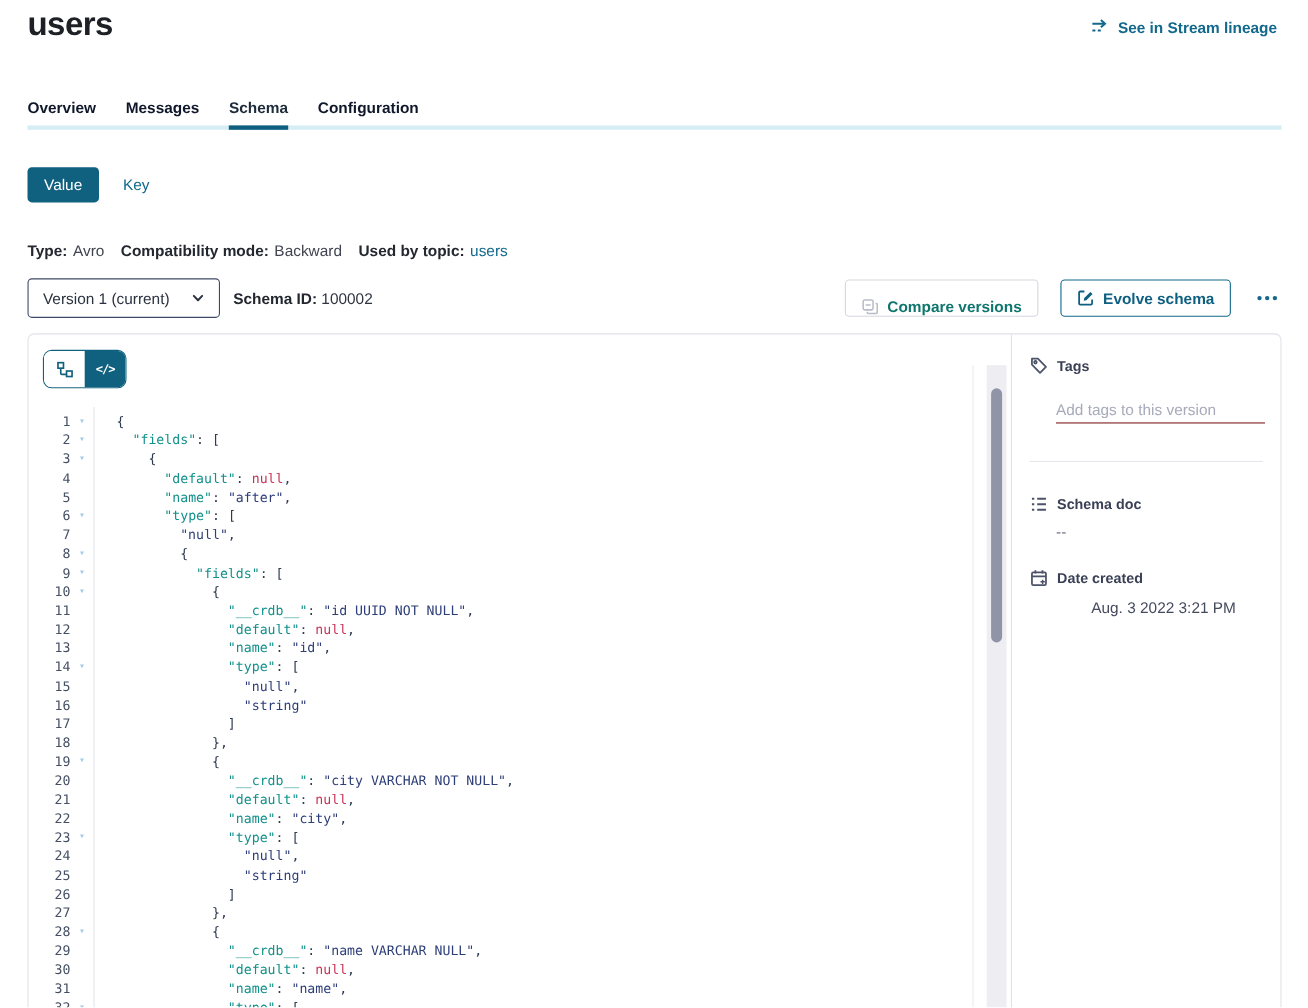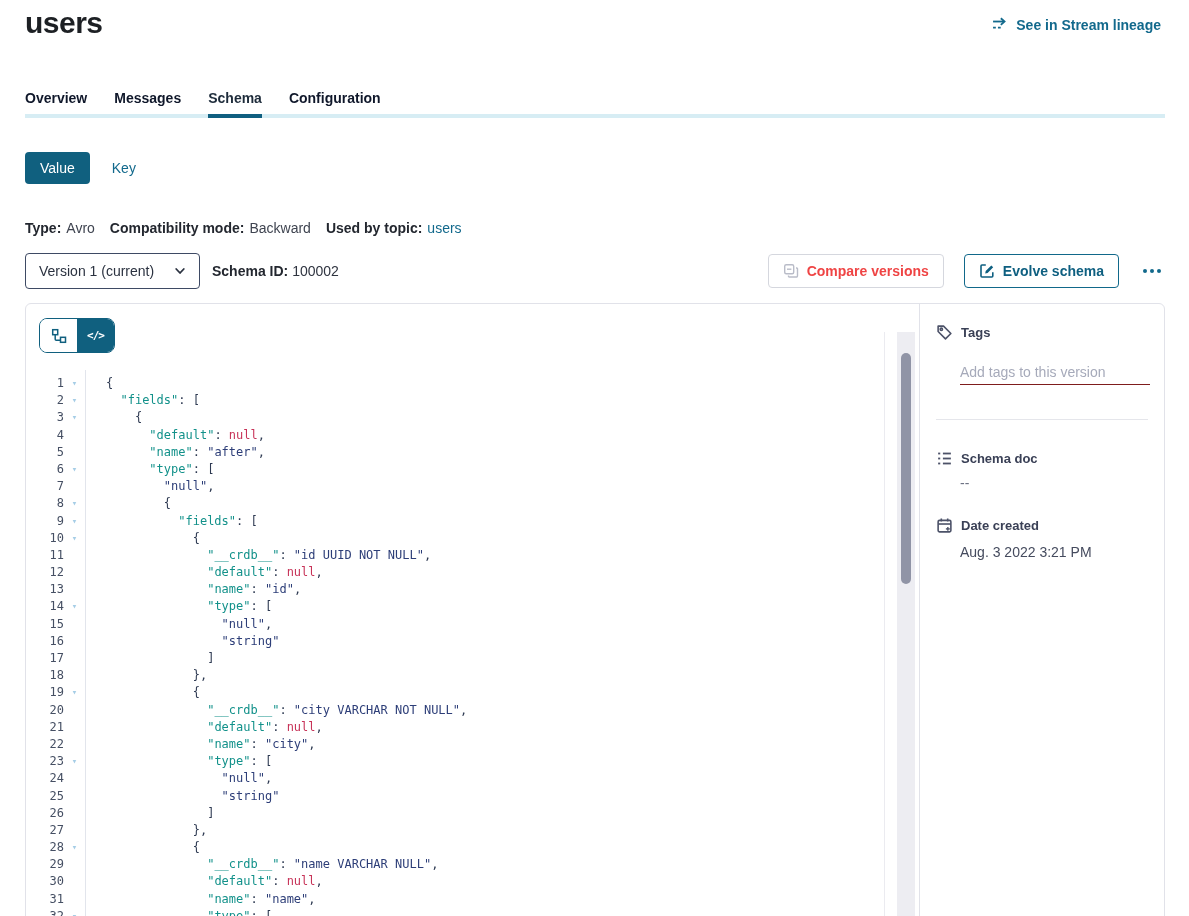--- a/index.html
+++ b/index.html
@@ -36,21 +36,21 @@
 
   
   .version-bar { position:absolute; left:25px; top:253px; width:1140px; height:36px; display:flex; align-items:center; }
   .version-select { width:175px; height:36px; border:1px solid #3e4a64; border-radius:4px; display:flex; align-items:center;
                     justify-content:space-between; padding:0 13px; font-size:14px; color:#2b3240; cursor:pointer; background:#fff; }
   .schema-id { margin-left:12px; font-size:14px; }
   .schema-id b { font-weight:700; color:#23272f; }
   .vb-right { margin-left:auto; display:flex; align-items:center; gap:20px; }
   .btn { display:flex; align-items:center; gap:8px; height:34px; padding:0 14px; border-radius:4px; font-size:14px;
          background:#fff; cursor:pointer; font-family:inherit; }
-  .btn-compare { border:1px solid #d5d7de; color:#ef4444; font-weight:600; cursor:default; }
+  .btn-compare { border:1px solid #d5d7de; color:#0f766e; font-weight:600; cursor:default;align-items:flex-end; }
   .btn-evolve { border:1px solid #11688a; color:#0e5f80; font-weight:700; }
   .more-btn { display:flex; gap:3px; background:none; border:none; cursor:pointer; padding:4px; }
   .more-btn i { width:4px; height:4px; border-radius:50%; background:#12698c; }
 
   
   .panel { position:absolute; left:25px; top:303px; width:1140px; height:620px; border:1px solid #e1e2e9;
            border-radius:6px 6px 0 0; display:flex; background:#fff; }
   .code-region { position:relative; width:894px; border-right:1px solid #e1e2e9; overflow:hidden; }
 
   .view-toggle { position:absolute; left:13px; top:14px; display:flex; border:1px solid #10607f; border-radius:8px;
@@ -422,18 +422,18 @@
             <rect x="2" y="3.2" width="12" height="10.8" rx="1.2"></rect>
             <line x1="2" y1="6.6" x2="14" y2="6.6"></line>
             <line x1="5" y1="1.4" x2="5" y2="4.2"></line>
             <line x1="11" y1="1.4" x2="11" y2="4.2"></line>
             <line x1="9.3" y1="11.2" x2="13" y2="11.2" stroke-width="1.3"></line>
             <line x1="11.15" y1="9.4" x2="11.15" y2="13" stroke-width="1.3"></line>
           </svg>
         </span>
         <span>Date created</span>
       </div>
-      <div class="sb-val" style="top:240px;">Aug. 3 2022 3:21 PM</div>
+      <div class="sb-val" style="top:240px;margin-left:32px;">Aug. 3 2022 3:21 PM</div>
 
     </div>
   </div>
 
 </div>
 
 </body></html>

